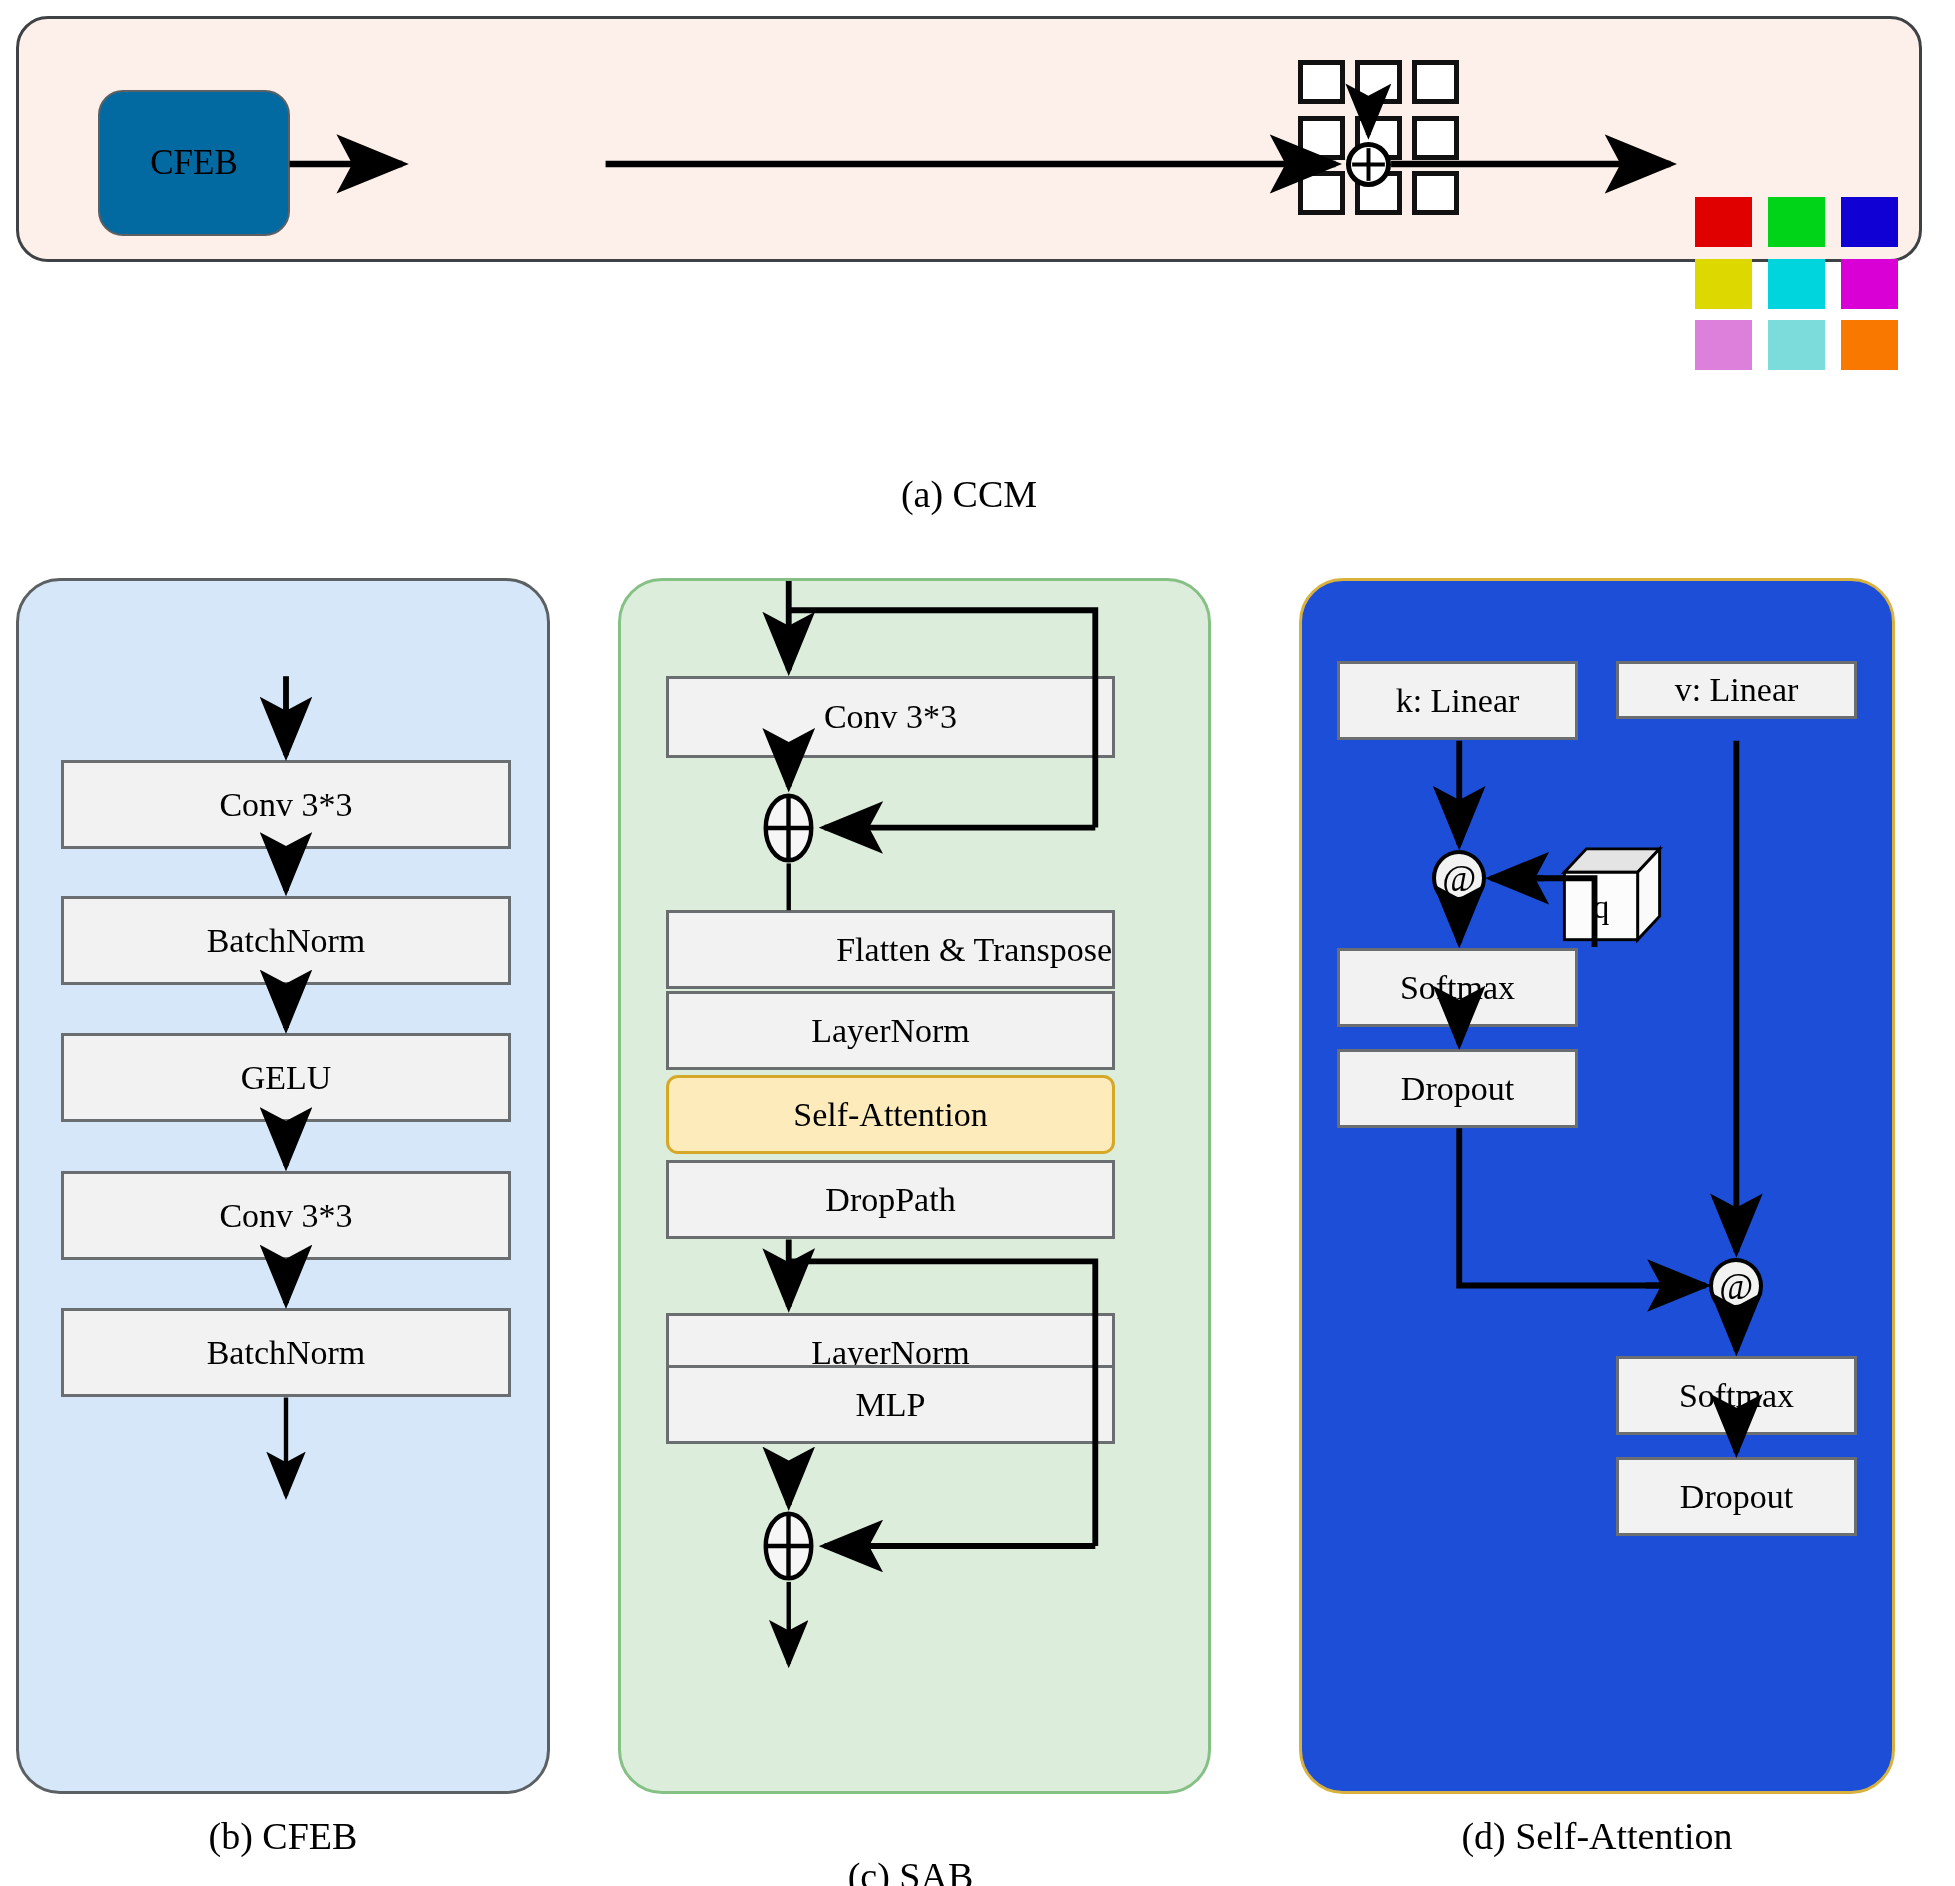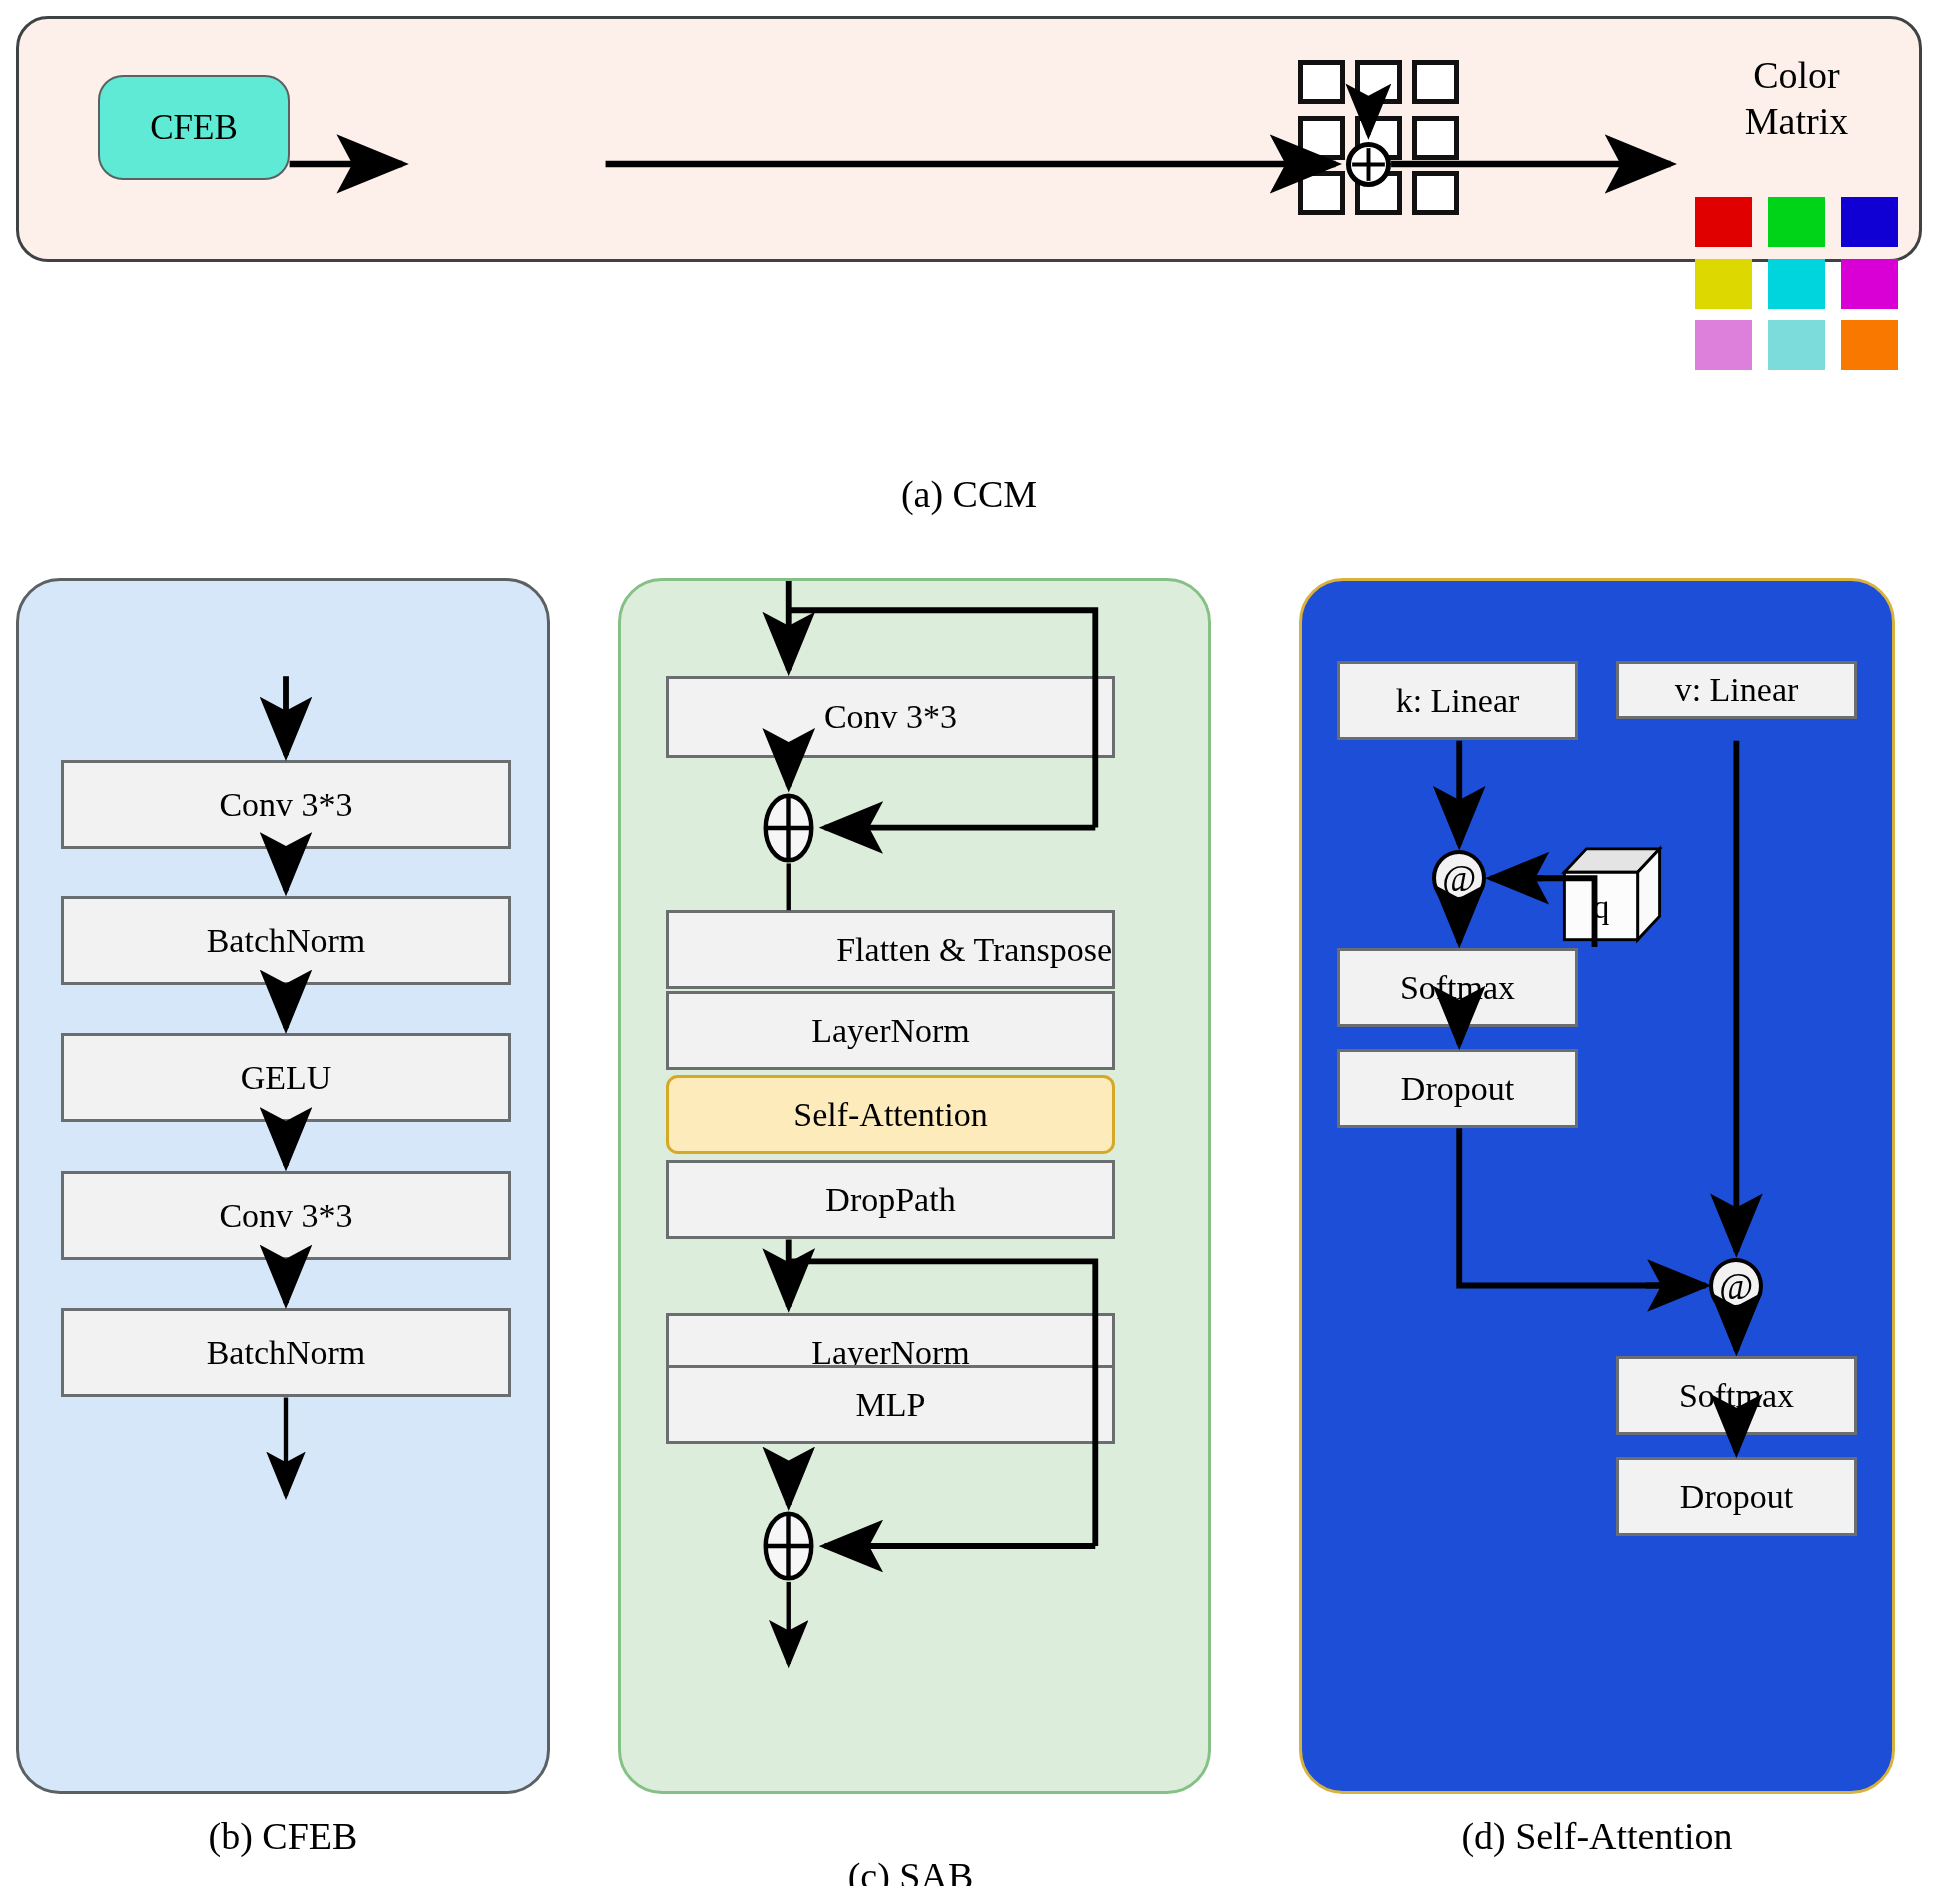--- a/index.html
+++ b/index.html
@@ -22,22 +22,22 @@
 
   
   .box{position:absolute;box-sizing:border-box;background:#F2F2F2;
        border:3.7px solid #6b6e70;display:flex;align-items:center;
        justify-content:center;text-align:center;line-height:1.05;}
   .box.blk{font-size:34px;}
 
   
   .blockA{position:absolute;box-sizing:border-box;display:flex;
           align-items:center;justify-content:center;font-size:35px;border-radius:25px;}
-  #cfeb-block{left:79px;top:56px;width:192px;height:105px;
-              background:#5eead4;border:2.9px solid #5b6063;}
+  #cfeb-block{left:79px;top:71px;width:192px;height:146px;
+              background:#0369a1;border:2.9px solid #5b6063;}
   #sab-block{left:393px;top:79px;width:194px;height:139px;
              background:#DDEDDC;border:2.9px solid #85c085;}
 
   
   .box.hl{background:#FDEBBC;border:3.7px solid #D6A827;border-radius:11.7px;}
 
   
   svg.ov{position:absolute;left:0;top:0;pointer-events:none;}
 
   
@@ -105,24 +105,20 @@
 
     <line x1="370" y1="198" x2="524" y2="198" stroke="#000" stroke-width="9" marker-end="url(#ah)"></line>
 
     <line x1="802" y1="198" x2="1800" y2="198" stroke="#000" stroke-width="9" marker-end="url(#ah)"></line>
 
     <line x1="1845" y1="130" x2="1845" y2="158" stroke="#000" stroke-width="7" marker-end="url(#ah)"></line>
 
     <line x1="1876" y1="198" x2="2258" y2="198" stroke="#000" stroke-width="9" marker-end="url(#ah)"></line>
   </svg>
 
-  <div id="colormatrix-label">
-    <div>Color</div>
-    <div>Matrix</div>
-  </div>
   <div id="colormatrix-grid">
       <div style="background: rgb(224, 0, 0);"></div>
       <div style="background: rgb(0, 212, 24);"></div>
       <div style="background: rgb(16, 0, 212);"></div>
       <div style="background: rgb(221, 216, 0);"></div>
       <div style="background: rgb(0, 212, 220);"></div>
       <div style="background: rgb(216, 0, 212);"></div>
       <div style="background: rgb(221, 128, 220);"></div>
       <div style="background: rgb(124, 220, 220);"></div>
       <div style="background: rgb(248, 120, 0);"></div>

